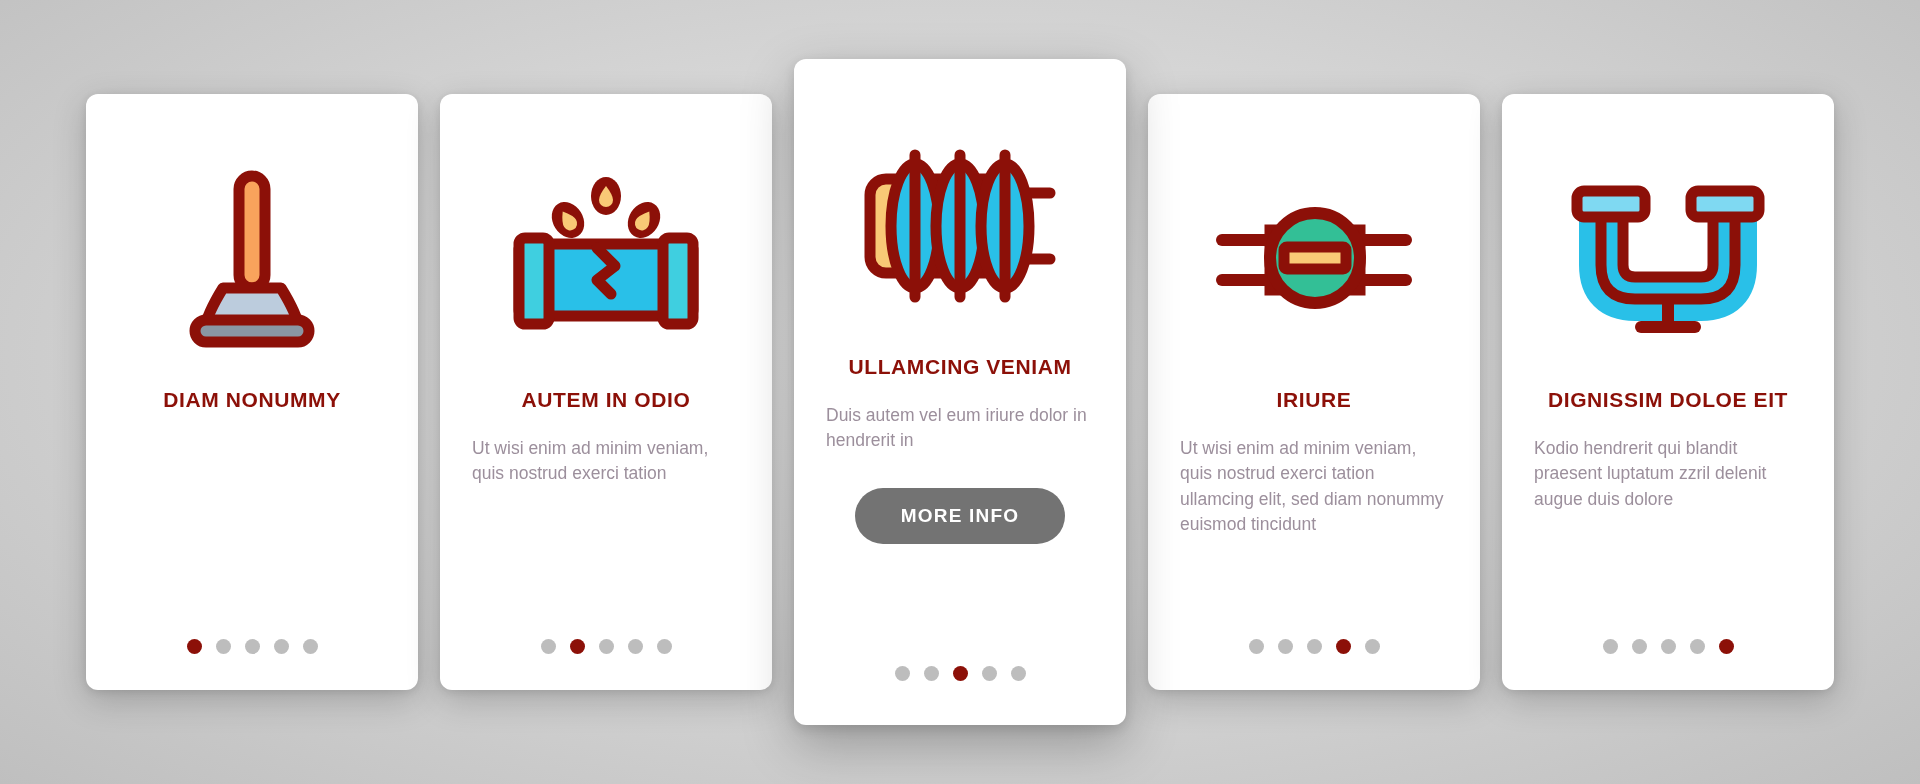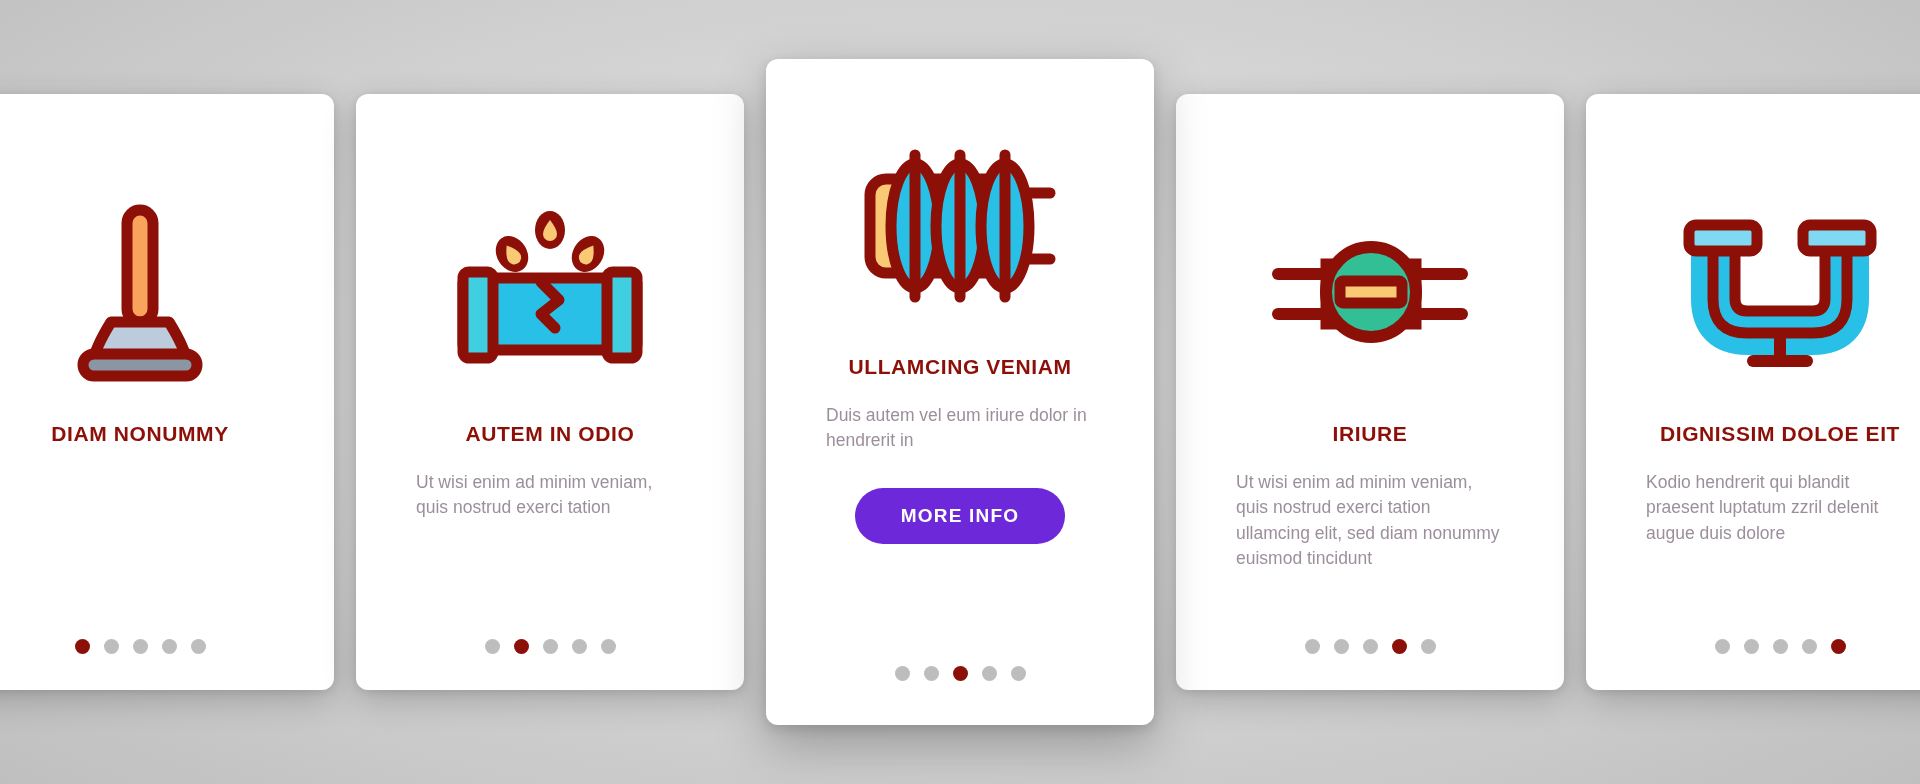--- a/index.html
+++ b/index.html
@@ -19,34 +19,34 @@
   #stage {
     position: absolute;
     inset: 0;
     display: flex;
     align-items: center;
     justify-content: center;
     gap: 22px;
   }
 
   .card {
-    width: 388px;
+    width: 332px;
     background: #ffffff;
     border-radius: 12px;
     box-shadow: 0 10px 34px rgba(0,0,0,0.20), 0 2px 8px rgba(0,0,0,0.10);
     display: flex;
     flex-direction: column;
     align-items: center;
     position: relative;
     flex: 0 0 auto;
   }
 
   .card.normal {
     height: 596px;
-    padding: 92px 26px 40px;
+    padding: 58px 26px 40px;
   }
 
   .card.featured {
     height: 666px;
     padding: 62px 26px 44px;
     box-shadow: 0 18px 52px rgba(0,0,0,0.28), 0 4px 12px rgba(0,0,0,0.12);
     z-index: 5;
   }
 
   .icon-wrap {
@@ -75,21 +75,21 @@
     margin-top: 24px;
     font-size: 17.5px;
     line-height: 1.45;
     color: #9c8f9c;
     text-align: left;
     max-width: 268px;
   }
 
   .more-info-btn {
     margin-top: 34px;
-    background: #6d28d9;
+    background: #737373;
     color: #ffffff;
     border: none;
     border-radius: 30px;
     padding: 17px 46px;
     font-family: "Liberation Sans", sans-serif;
     font-size: 19px;
     font-weight: 700;
     letter-spacing: 1.2px;
     cursor: pointer;
   }

